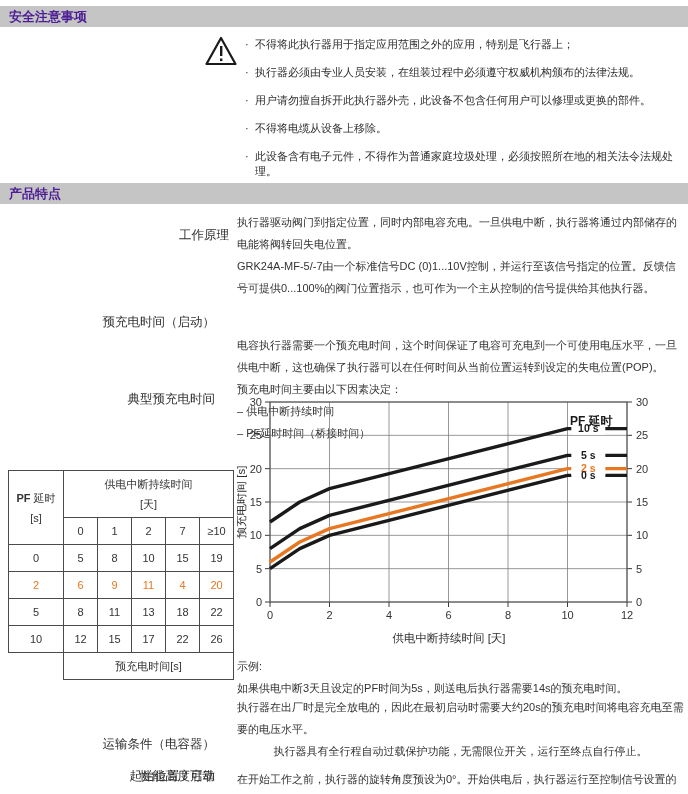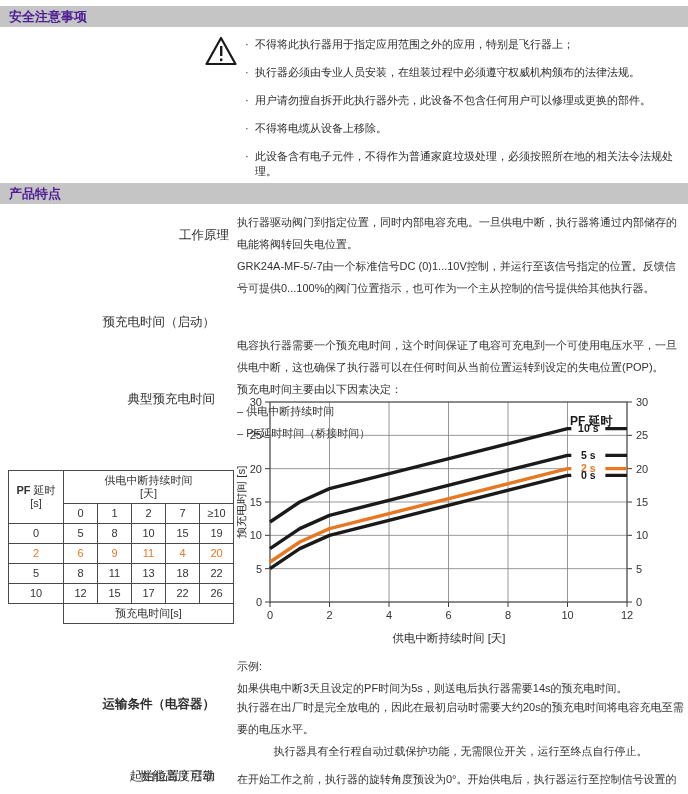--- a/index.html
+++ b/index.html
@@ -21,21 +21,21 @@
   .row-label{
     position:absolute;left:0;width:215px;text-align:right;
     font-size:12.5px;color:#2e2e2e;white-space:nowrap;
   }
   .body-text{
     position:absolute;left:237px;width:447px;font-size:11px;line-height:22px;color:#333;
   }
   .body-text p{margin:0;}
   
   .ptable{position:absolute;left:8px;top:470px;border-collapse:collapse;font-size:11px;color:#333;}
-  .ptable td,.ptable th{border:1px solid #4a4a4a;text-align:center;padding:3px 2px;line-height:13px;font-weight:normal;}
+  .ptable td,.ptable th{border:1px solid #4a4a4a;text-align:center;padding:3px 2px;line-height:20px;font-weight:normal;}
   .ptable .pfcol{width:50px;}
   .ptable .dcol{width:29px;}
   .ptable .noborder{border:none;}
   .ptable tr.hl td{color:#e87722;}
   .ptable .hdr b{font-weight:bold;}
   
   .chart{position:absolute;left:237px;top:393px;width:451px;height:252px;}
   .gridline{stroke:#7d7d7d;stroke-width:0.8;}
   .tick{stroke:#3a3a3a;stroke-width:1;}
   .plot-border{fill:none;stroke:#4a4a4a;stroke-width:1;}
@@ -233,21 +233,21 @@
       <text class="axis-title" x="8" y="109" transform="rotate(-90 8 109)" text-anchor="middle">预充电时间 [s]</text>
       <text class="axis-title" x="212" y="249" text-anchor="middle">供电中断持续时间 [天]</text>
     </svg>
   </div>
 
   <div class="body-text" style="top:655px;">
     <p>示例:</p>
     <p>如果供电中断3天且设定的PF时间为5s，则送电后执行器需要14s的预充电时间。</p>
   </div>
 
-  <div class="row-label" style="top:696px;font-weight:bold;">运输条件（电容器）</div>
+  <div class="row-label" style="top:736px;">运输条件（电容器）</div>
   <div class="body-text" style="top:696px;">执行器在出厂时是完全放电的，因此在最初启动时需要大约20s的预充电时间将电容充电至需要的电压水平。</div>
 
   <div class="row-label" style="top:768px;">性能高度可靠</div>
   <div class="body-text" style="top:740px;text-align:center;">执行器具有全行程自动过载保护功能，无需限位开关，运行至终点自行停止。</div>
 
   <div class="row-label" style="top:768px;">起始位置 / 启动</div>
   <div class="body-text" style="top:768px;">在开始工作之前，执行器的旋转角度预设为0°。开始供电后，执行器运行至控制信号设置的位置。</div>
 
 </div>
 

